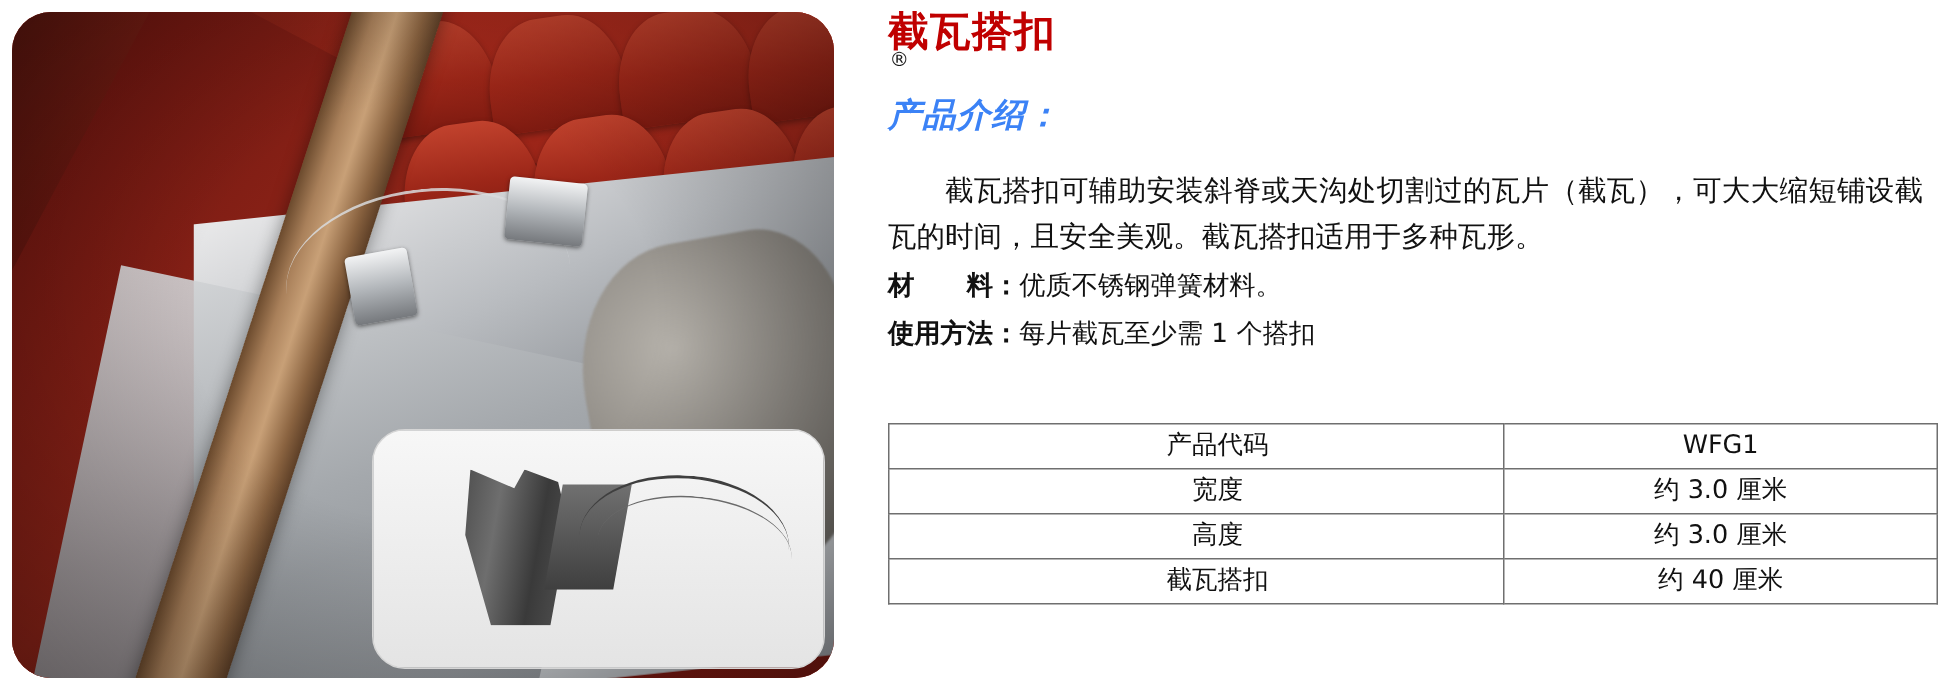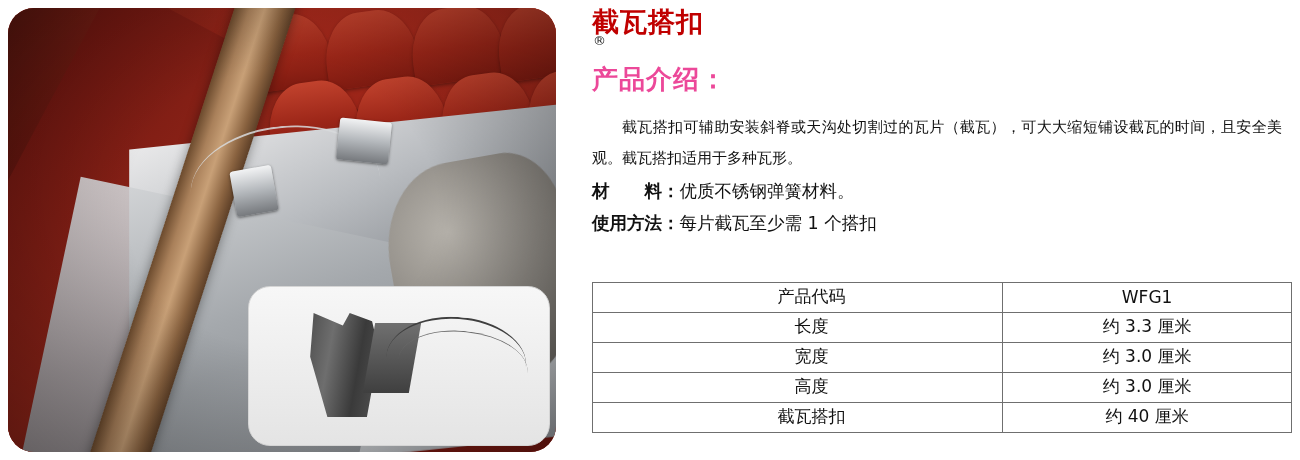--- a/index.html
+++ b/index.html
@@ -209,33 +209,34 @@
     margin-left: 1px;
     margin-top: -2px;
     font-family: "DejaVu Sans", sans-serif;
   }
 
   .section-heading {
     position: absolute;
     left: 0;
     top: 62px;
     font-family: "DejaVu Sans", "Liberation Sans", sans-serif;
-    font-size: 26px;
+    font-size: 22px;
     font-weight: bold;
-    color: #ec4899;
+    color: #3b82f6;
     letter-spacing: 1px;
+    font-style: italic;
   }
 
   .body-para {
     position: absolute;
     left: 0;
     top: 112px;
     width: 690px;
     font-family: "DejaVu Sans", "Liberation Sans", sans-serif;
-    font-size: 15px;
+    font-size: 19px;
     line-height: 31px;
     color: #111;
     text-indent: 2em;
     text-align: justify;
   }
 
   .kv {
     position: absolute;
     left: 0;
     font-family: "DejaVu Sans", "Liberation Sans", sans-serif;
@@ -329,24 +330,20 @@
     <div class="kv kv-usage">
       <span class="kv-label">使用方法：</span>
       <span class="kv-value">每片截瓦至少需 1 个搭扣</span>
     </div>
 
     <table class="spec-table">
       <tbody>
         <tr>
           <td class="c1">产品代码</td>
           <td class="c2">WFG1</td>
-        </tr>
-        <tr>
-          <td class="c1">长度</td>
-          <td class="c2">约 3.3 厘米</td>
         </tr>
         <tr>
           <td class="c1">宽度</td>
           <td class="c2">约 3.0 厘米</td>
         </tr>
         <tr>
           <td class="c1">高度</td>
           <td class="c2">约 3.0 厘米</td>
         </tr>
         <tr>

